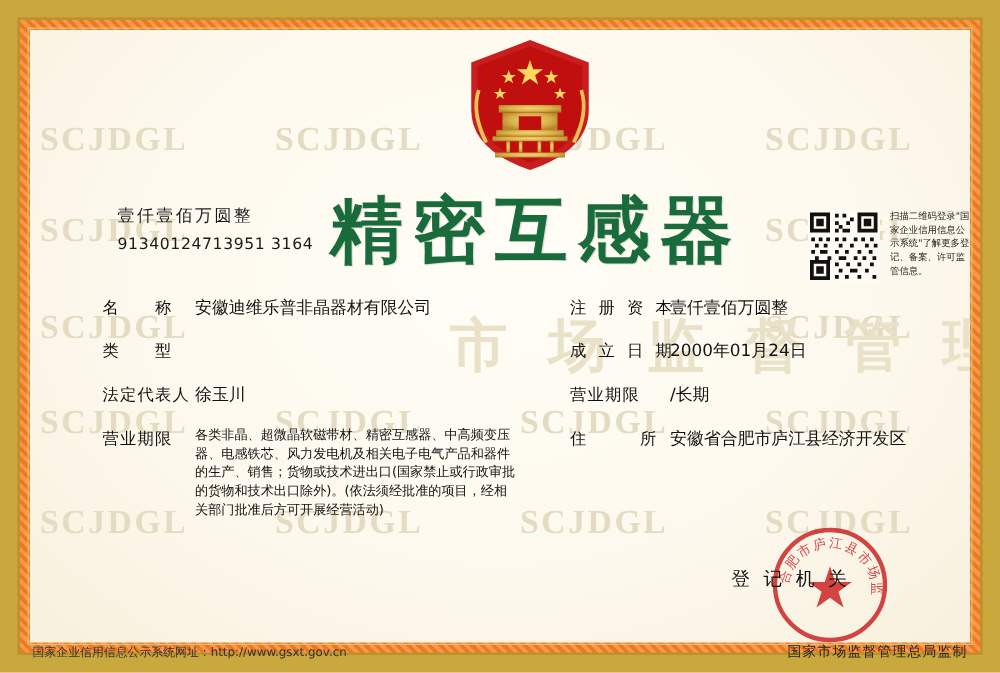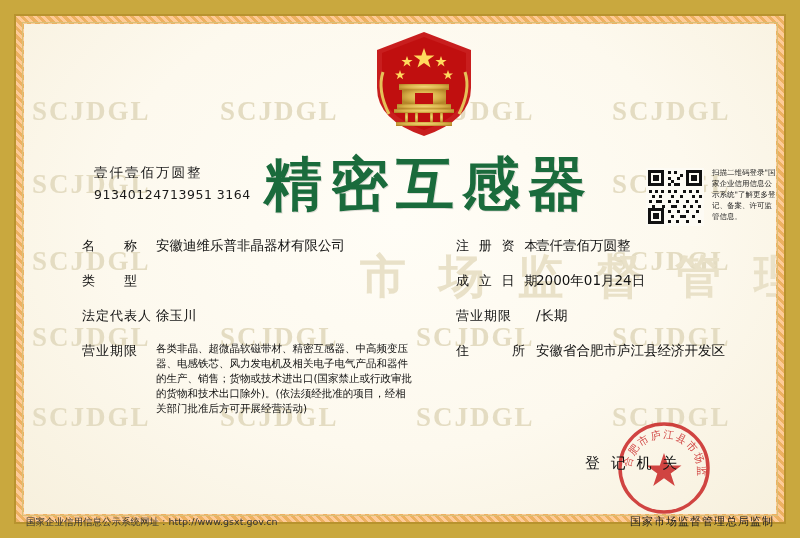--- a/index.html
+++ b/index.html
@@ -8,21 +8,21 @@
     background: #ffffff;
   }
   body {
     font-family: "Liberation Sans", sans-serif;
   }
   .page {
     position: relative;
     width: 800px;
     height: 538px;
     overflow: hidden;
-    background: #fdba74;
+    background: #f97316;
   }
   
   .border-outer {
     position: absolute;
     left: 0; top: 0;
     width: 800px; height: 538px;
     box-sizing: border-box;
     border: 14px solid #c9a83e;
     background:
       repeating-linear-gradient(45deg,

